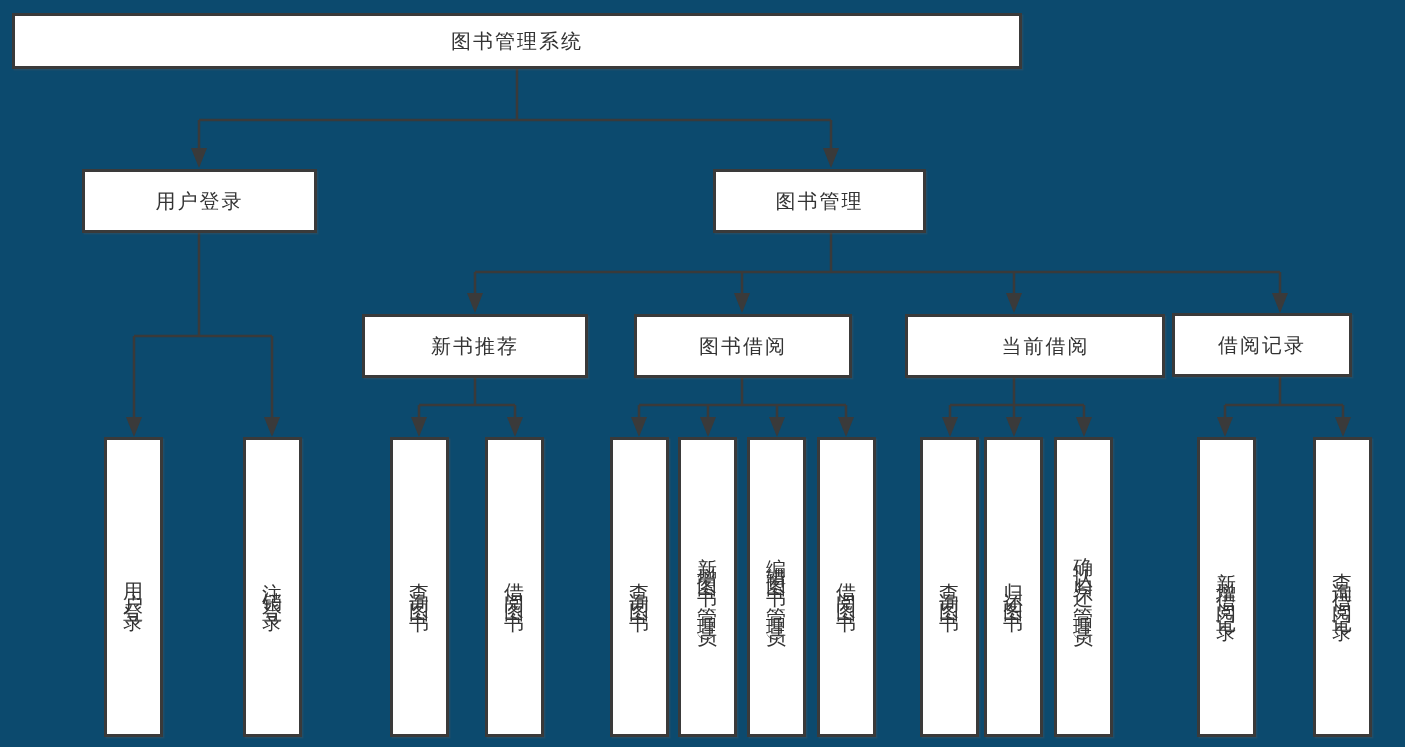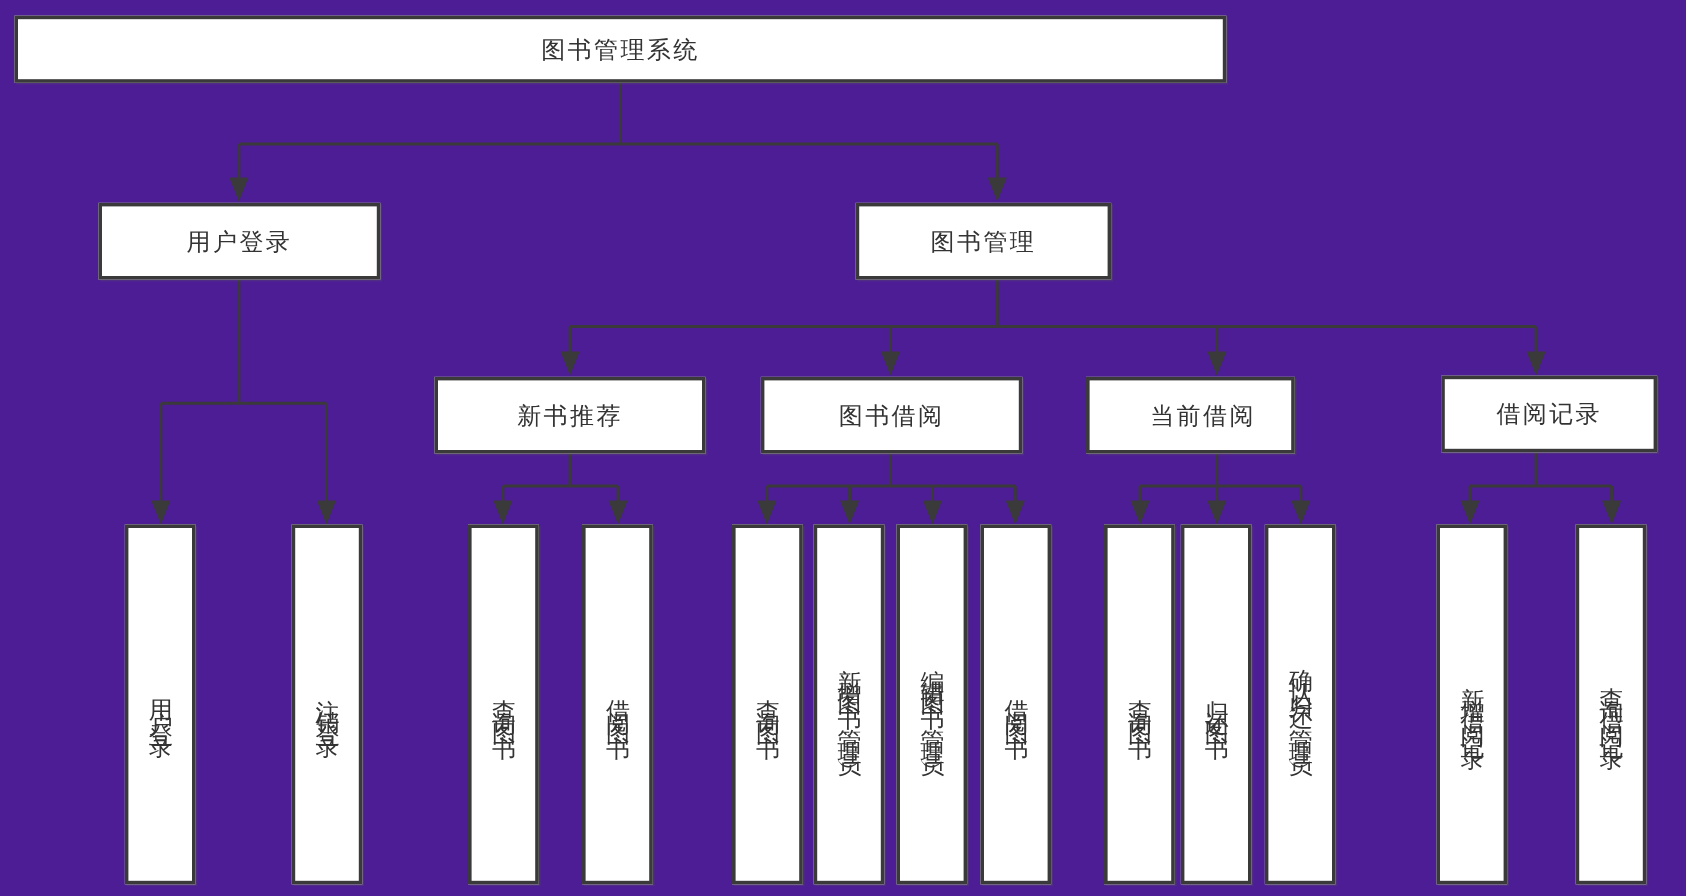--- a/index.html
+++ b/index.html
@@ -1,20 +1,20 @@
 <!DOCTYPE html>
 <html><head>
 <meta charset="utf-8">
 <style>
   html, body { margin: 0; padding: 0; background: #ffffff; }
   #canvas {
     position: relative;
     width: 1405px;
     height: 747px;
-    background: #4c1d95;
+    background: #0c4a6e;
     font-family: "Liberation Sans", sans-serif;
     color: #333333;
     overflow: hidden;
   }
   #connector-svg {
     position: absolute;
     left: 0; top: 0;
     width: 1405px; height: 747px;
     pointer-events: none;
   }
@@ -111,24 +111,24 @@
   <div class="hbox" style="left:713px; top:169px; width:213px; height:64px;">
     <span>图书管理</span>
   </div>
 
   <div class="hbox" style="left:362px; top:314px; width:226px; height:64px;">
     <span>新书推荐</span>
   </div>
   <div class="hbox" style="left:634px; top:314px; width:218px; height:64px;">
     <span>图书借阅</span>
   </div>
-  <div class="hbox" style="left:905px; top:314px; width:174px; height:64px;padding-left:21px;">
+  <div class="hbox" style="left:905px; top:314px; width:260px; height:64px;padding-left:21px;">
     <span>当前借阅</span>
   </div>
-  <div class="hbox" style="left:1172px; top:313px; width:180px; height:64px;margin-left:29px;">
+  <div class="hbox" style="left:1172px; top:313px; width:180px; height:64px;">
     <span>借阅记录</span>
   </div>
 
   <div class="vbox" style="left:104px;">
     <span class="vtext">用户登录</span>
   </div>
   <div class="vbox" style="left:243px;">
     <span class="vtext">注销登录</span>
   </div>
   <div class="vbox" style="left:390px;">

